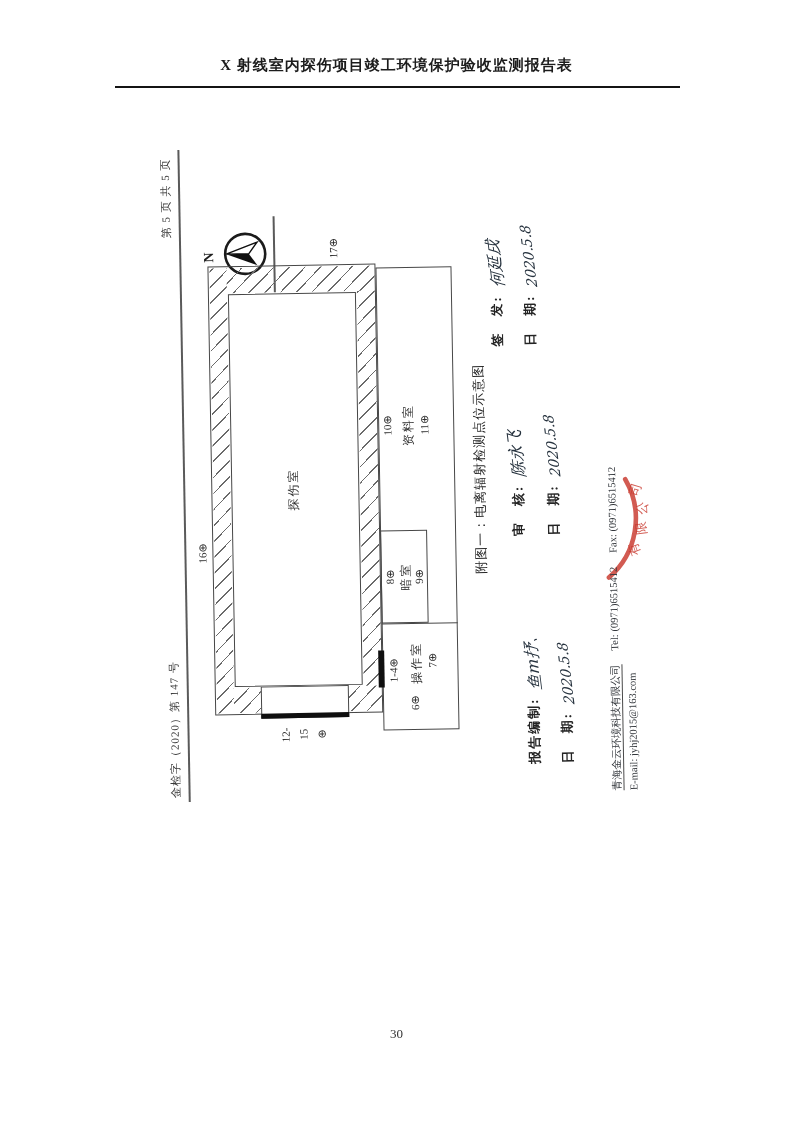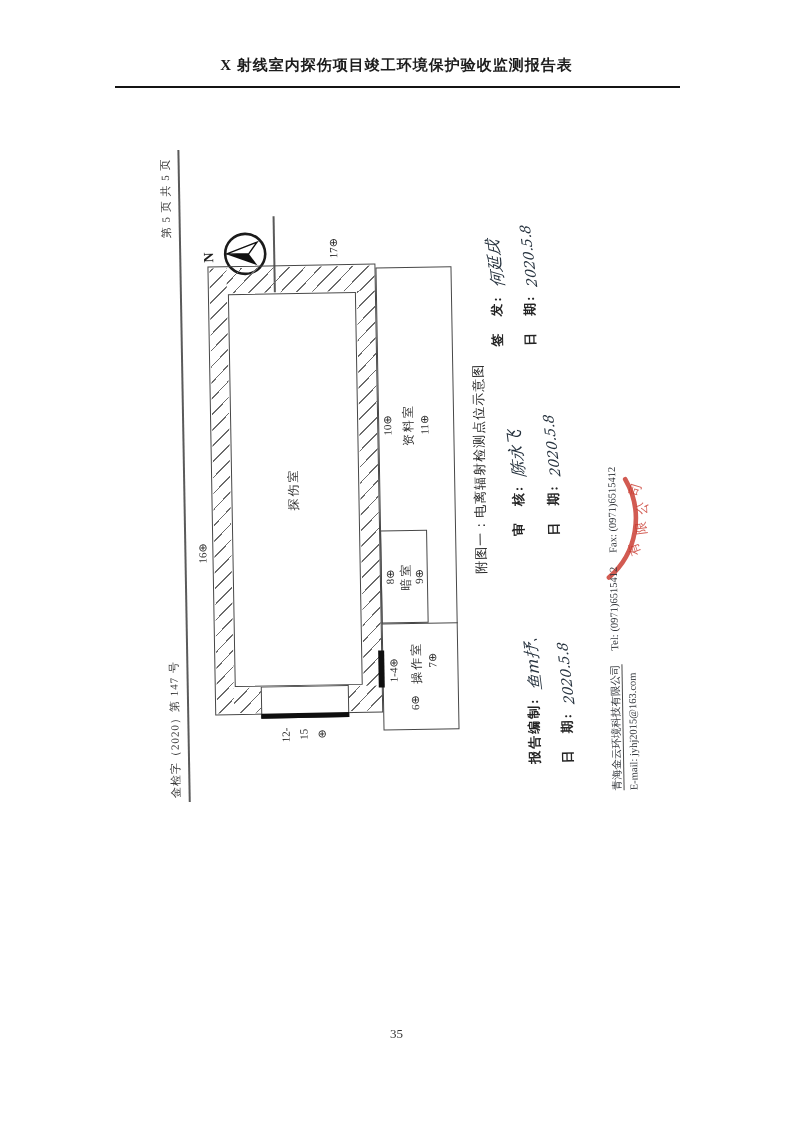--- a/index.html
+++ b/index.html
@@ -47,21 +47,21 @@
   .foot{font-size:10.5px;color:#33373c;white-space:nowrap;}
   .foot .co{border-bottom:1px solid #4a4a4a;padding-bottom:1px;}
   .foot .gap{display:inline-block;width:14px;}
   .compass-n{font-size:14px;font-weight:bold;color:#1e1e1e;}
 </style>
 </head>
 <body>
 
 <div class="abs doc-title">X 射线室内探伤项目竣工环境保护验收监测报告表</div>
 <div class="abs doc-rule"></div>
-<div class="abs page-num">35</div>
+<div class="abs page-num">30</div>
 
 <div class="abs scan">
 
   <div class="abs hdr" style="left:6px;top:8px;">金检字（2020）第 147 号</div>
   <div class="abs hdr" style="left:566px;top:8px;">第 5 页 共 5 页</div>
   <div class="abs rule"></div>
 
   <div class="abs compass-n" style="left:541px;top:50px;">N</div>
   <div class="abs" style="left:525px;top:70px;">
     <svg width="48" height="48" viewBox="0 0 48 48">

